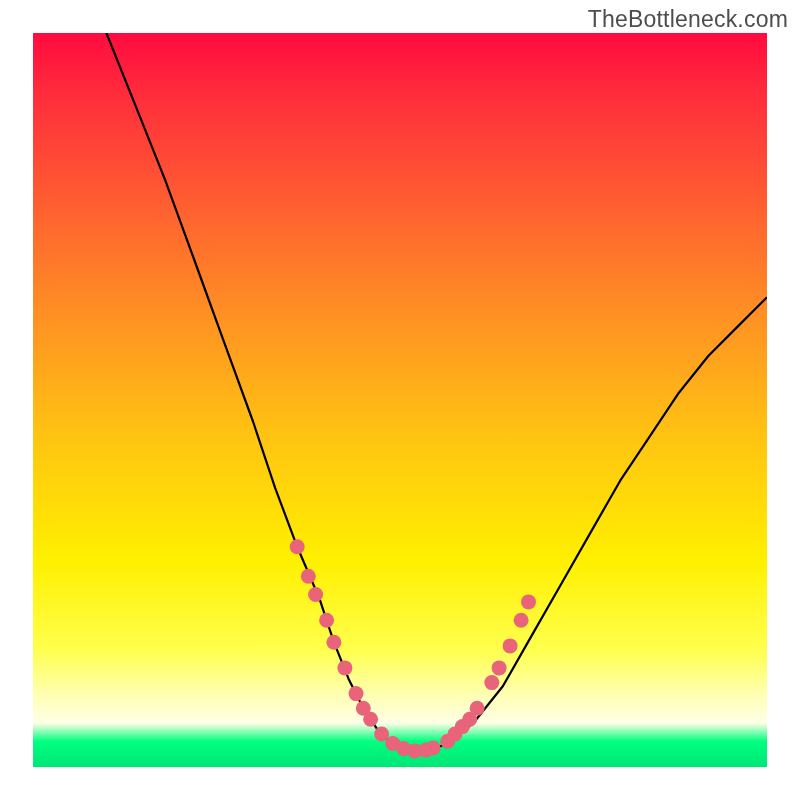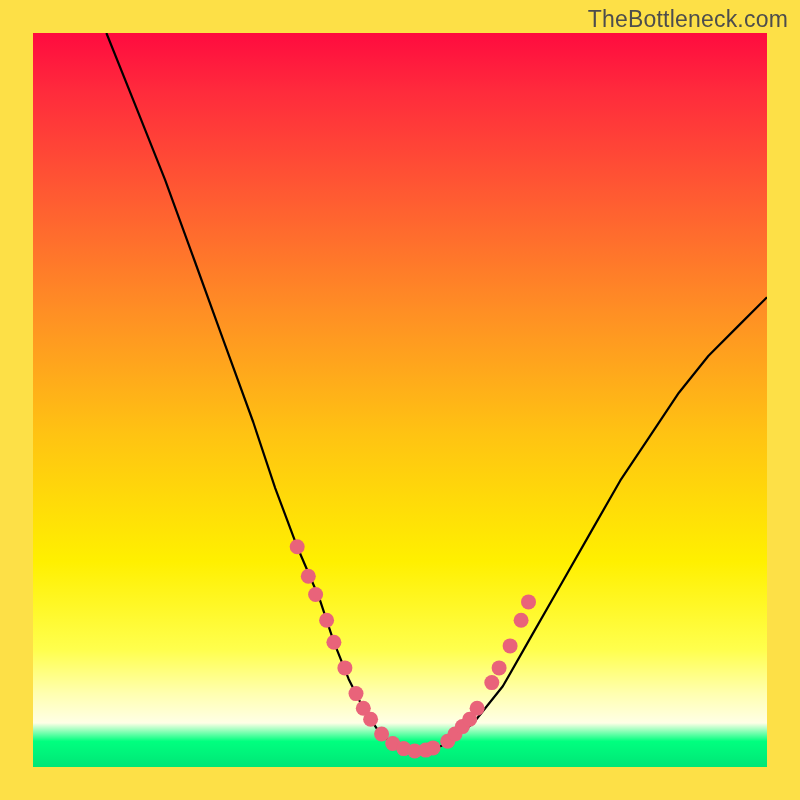--- a/index.html
+++ b/index.html
@@ -10,21 +10,21 @@
     background: #000;
     overflow: hidden;
     font-family: Arial, Helvetica, sans-serif;
   }
   .frame {
     position: absolute;
     top: 0;
     left: 0;
     width: 800px;
     height: 800px;
-    background: #fde047;
+    background: #ffffff;
   }
   .plot {
     position: absolute;
     top: 33px;
     left: 33px;
     width: 734px;
     height: 734px;
     overflow: hidden;
   }
   .gradient {

